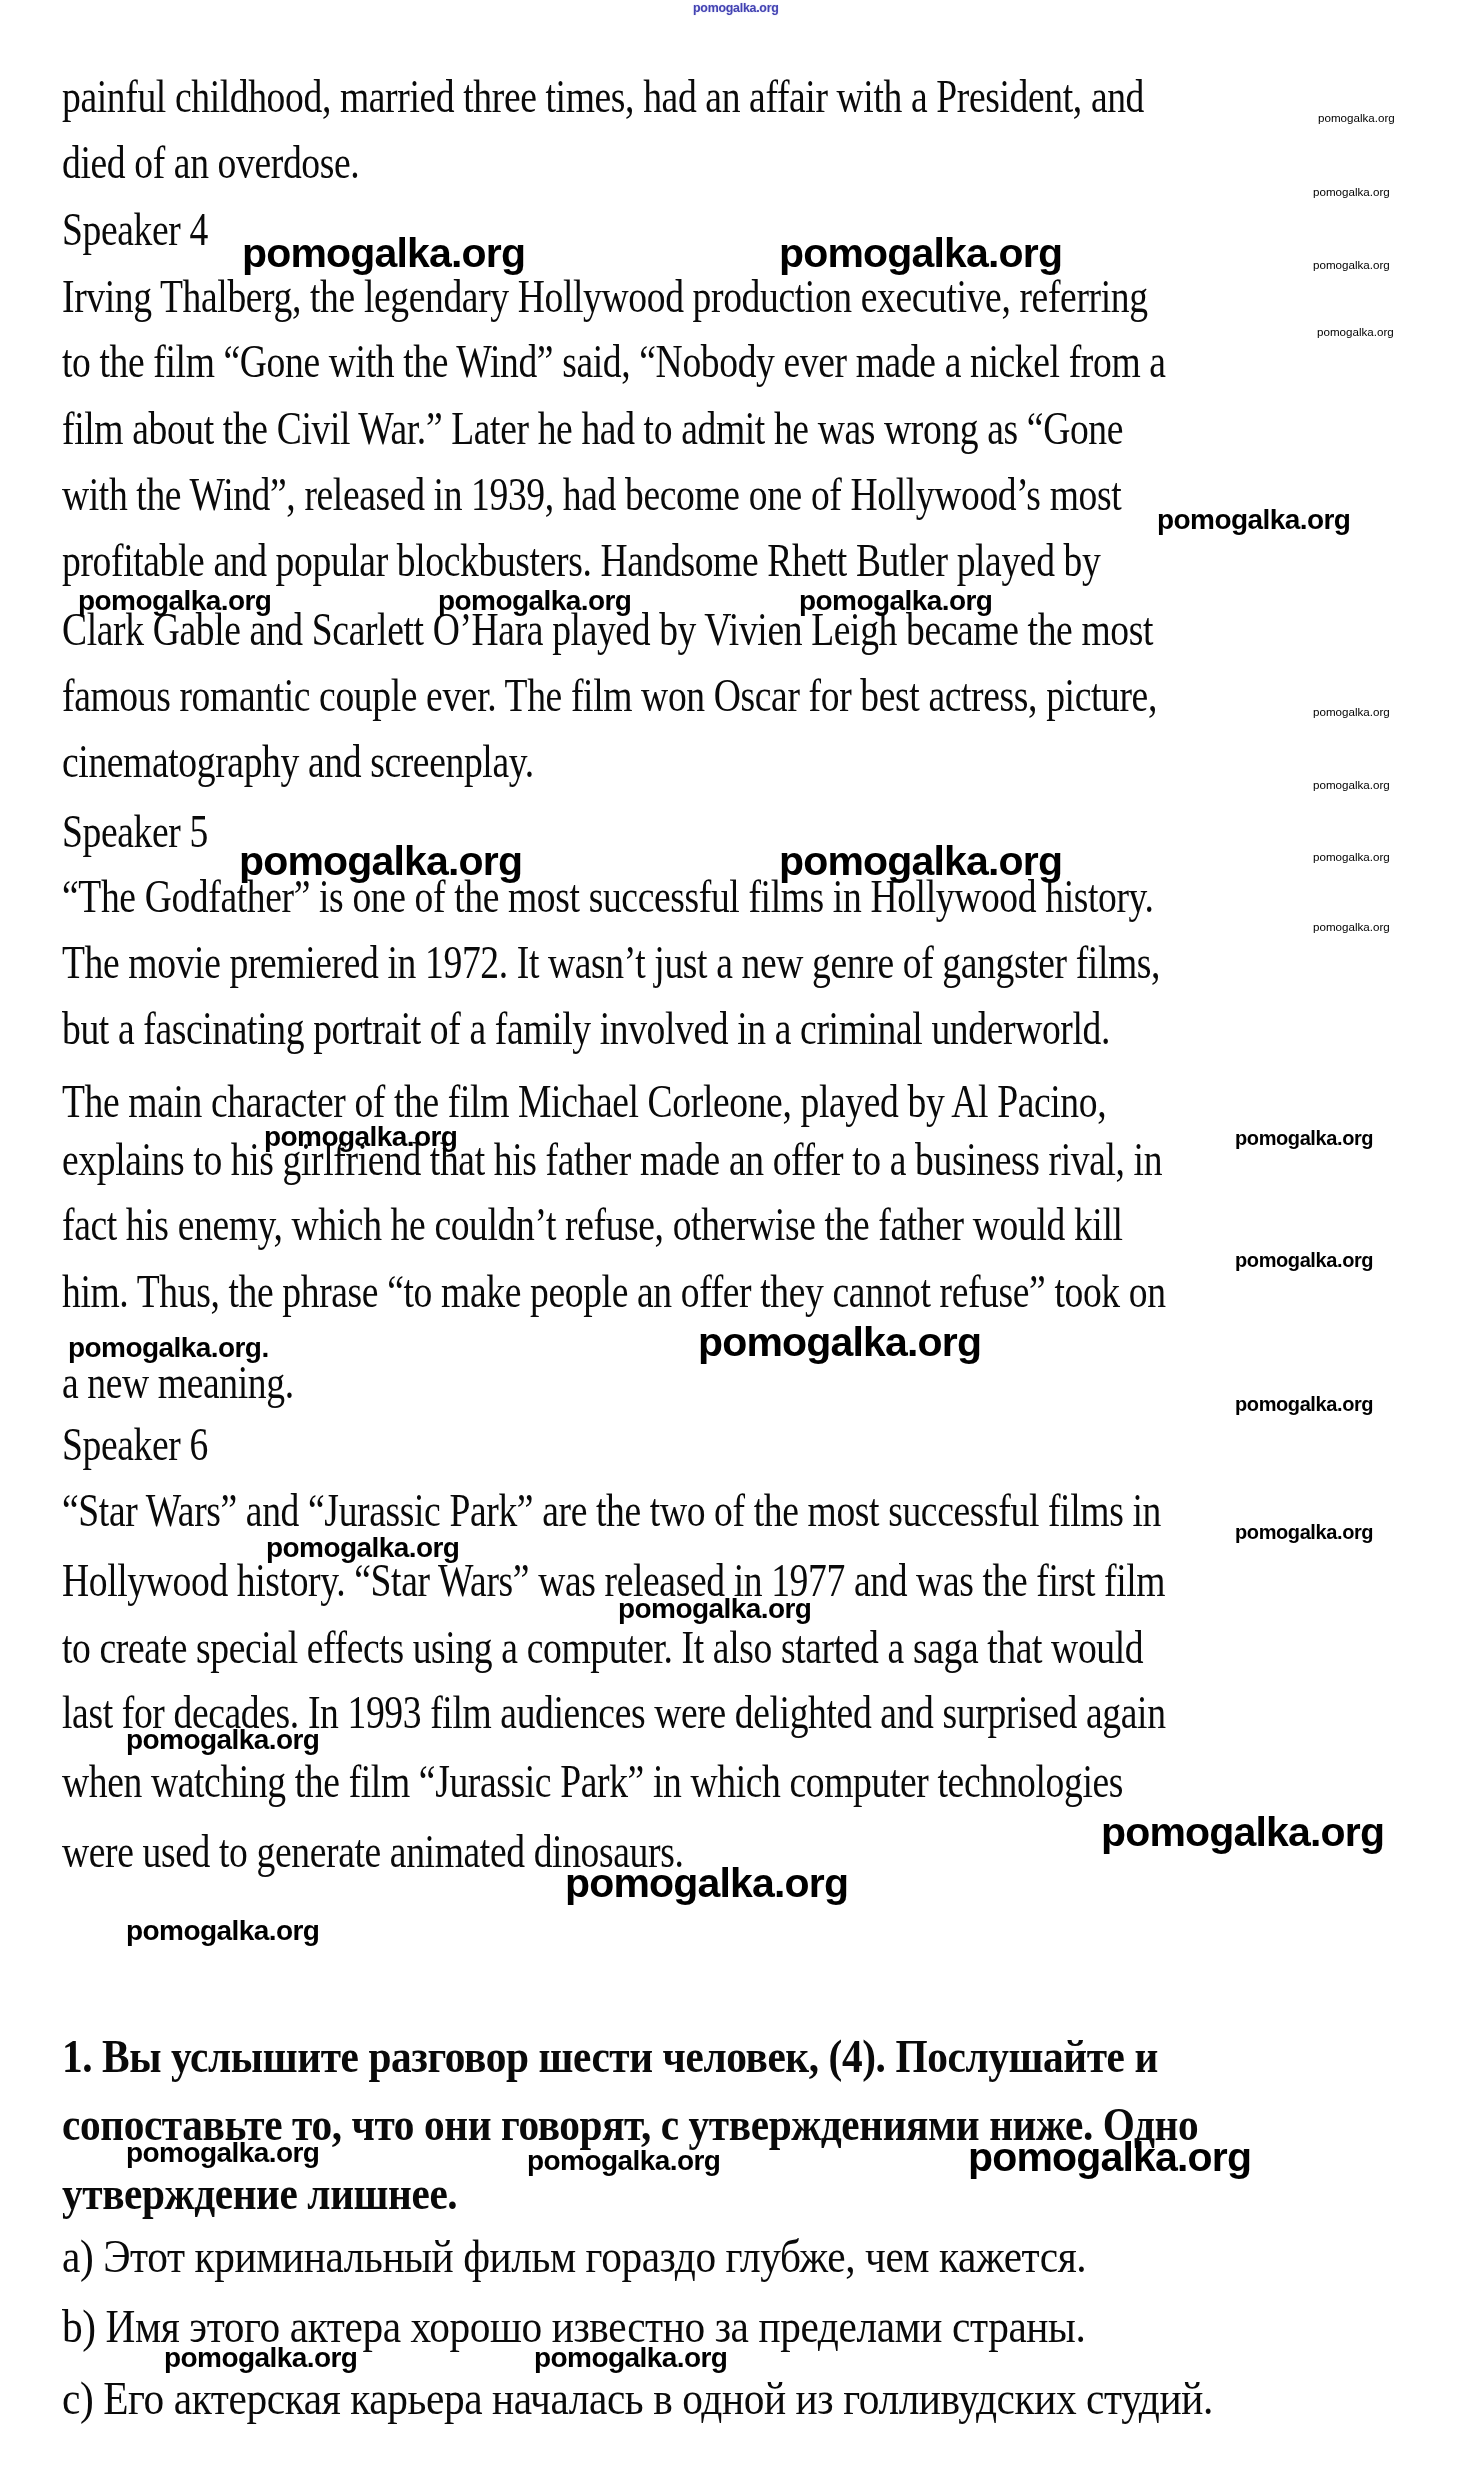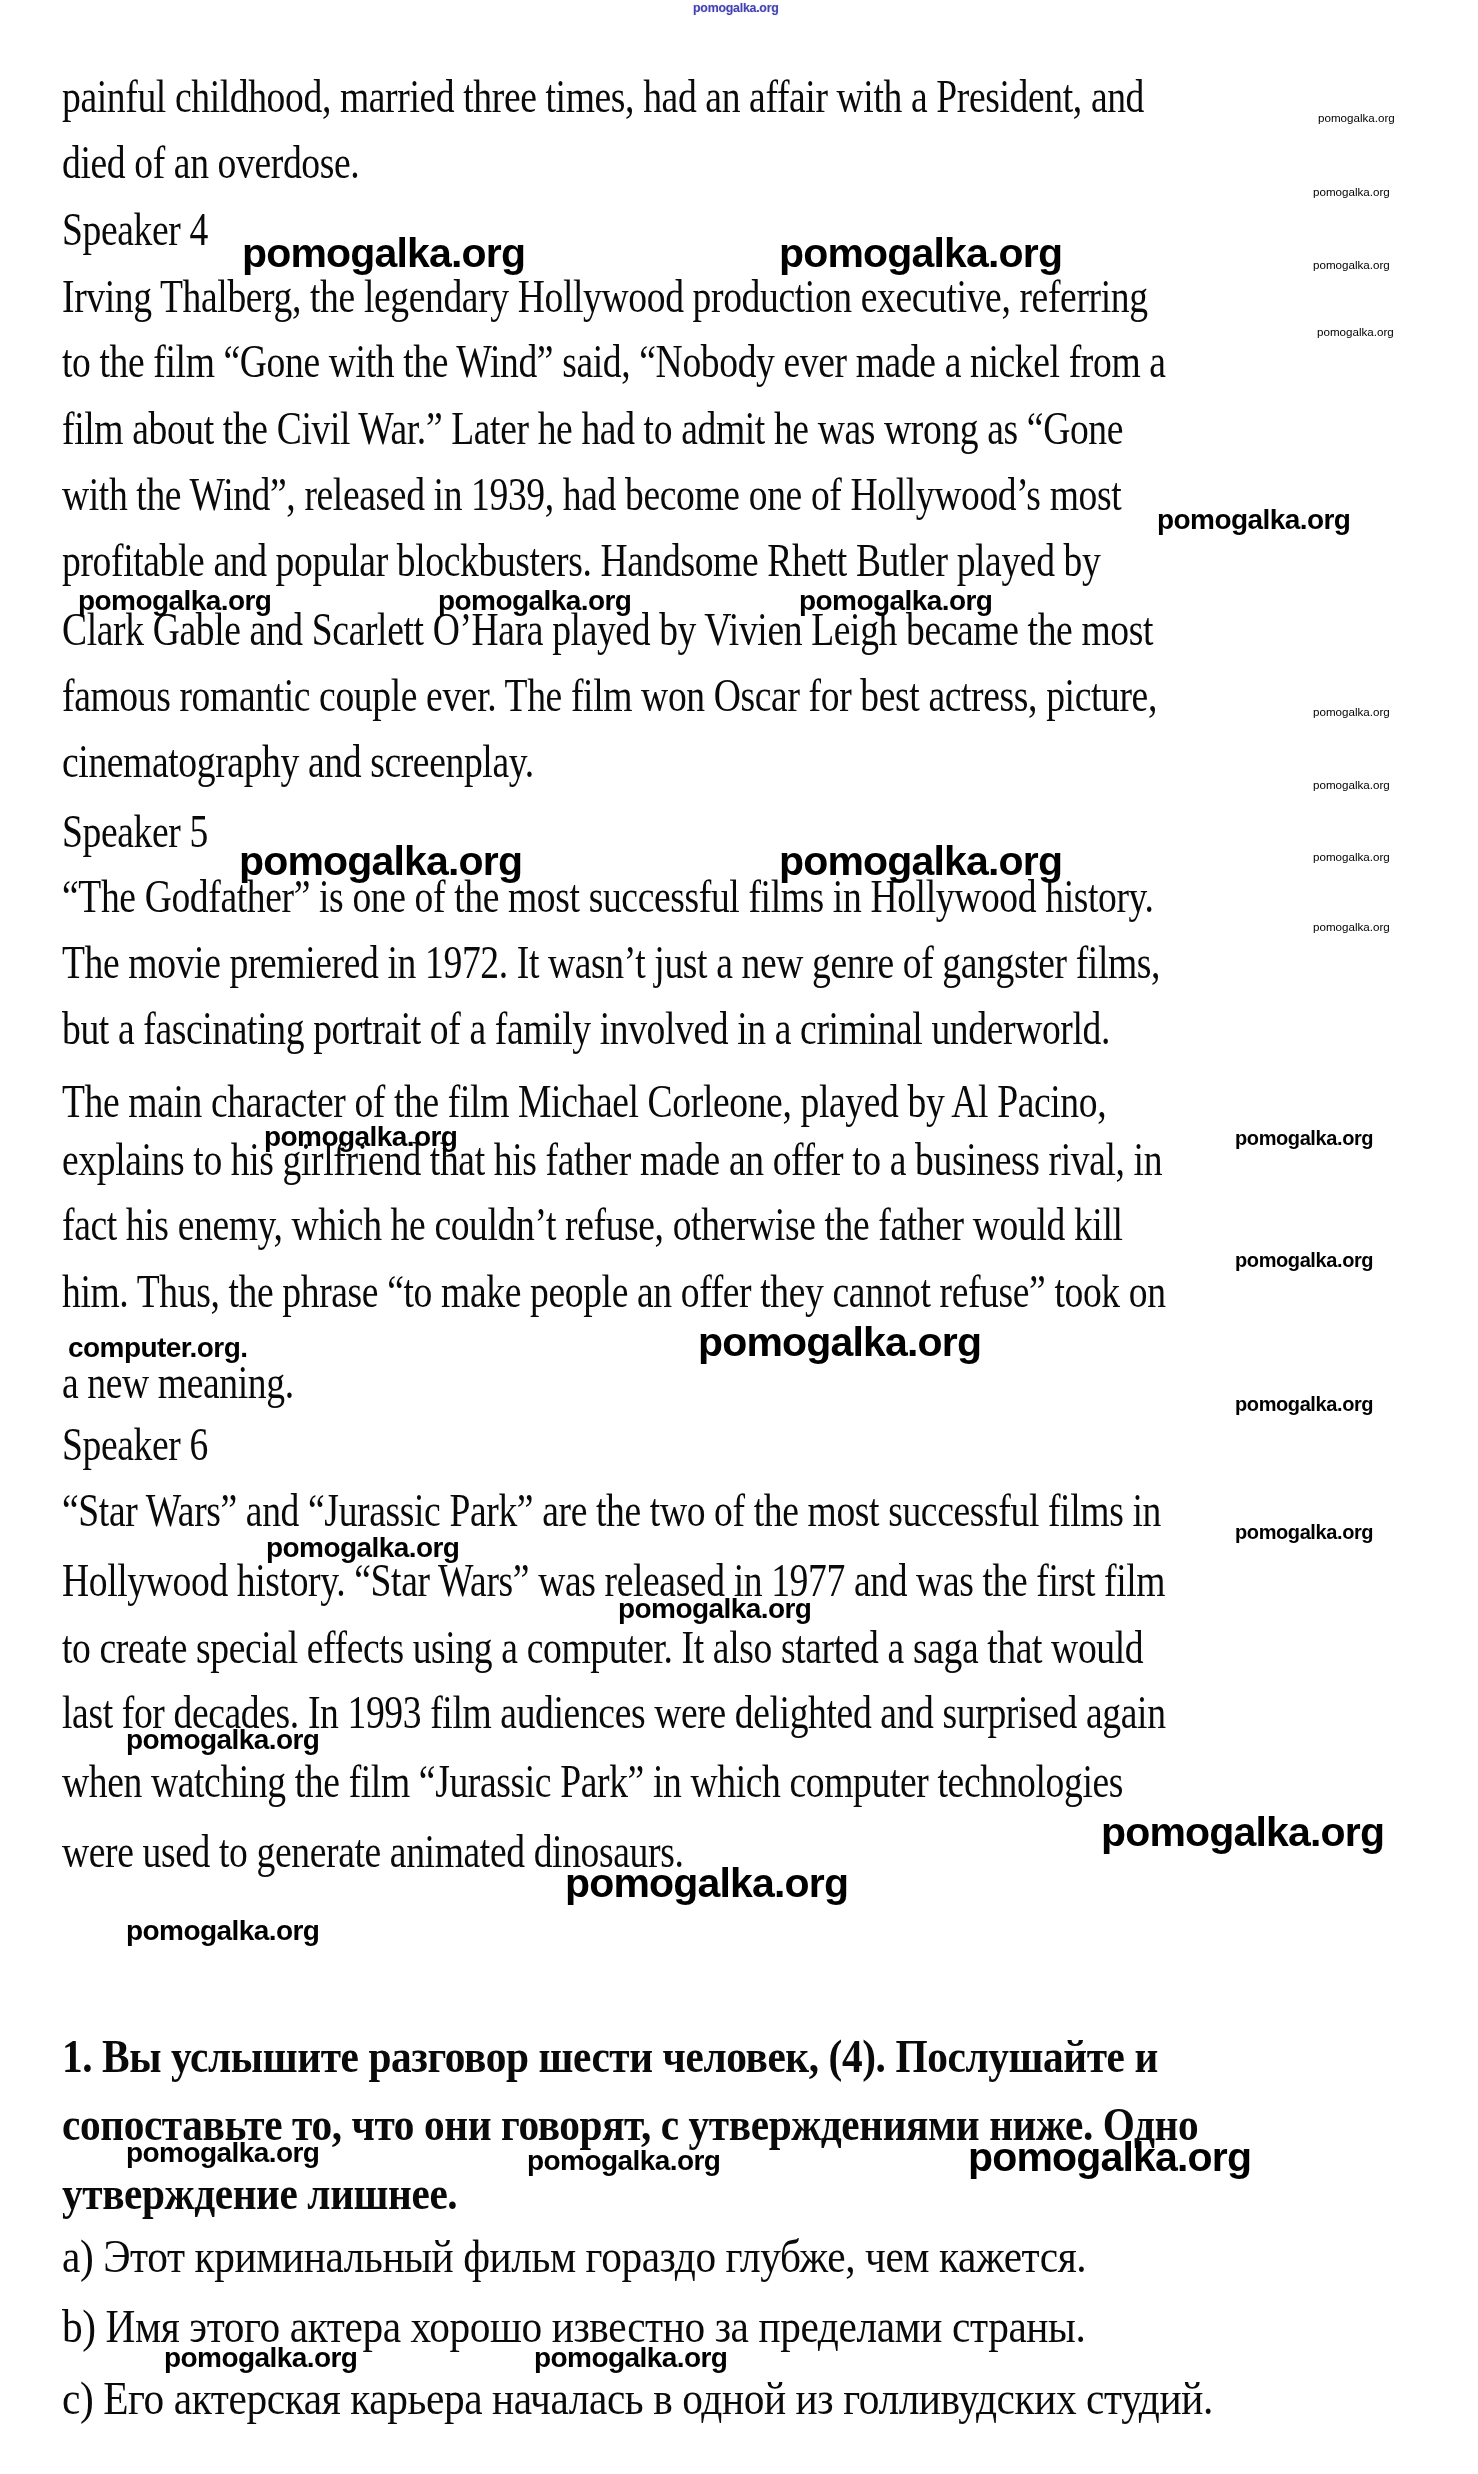--- a/index.html
+++ b/index.html
@@ -100,21 +100,21 @@
   <div class="wm m" style="left:799px;top:587px;">pomogalka.org</div>
   <div class="wm xs" style="left:1313px;top:706px;">pomogalka.org</div>
   <div class="wm xs" style="left:1313px;top:779px;">pomogalka.org</div>
   <div class="wm l" style="left:239px;top:841px;">pomogalka.org</div>
   <div class="wm l" style="left:779px;top:841px;">pomogalka.org</div>
   <div class="wm xs" style="left:1313px;top:851px;">pomogalka.org</div>
   <div class="wm xs" style="left:1313px;top:921px;">pomogalka.org</div>
   <div class="wm m" style="left:264px;top:1123px;">pomogalka.org</div>
   <div class="wm sm" style="left:1235px;top:1128px;">pomogalka.org</div>
   <div class="wm sm" style="left:1235px;top:1250px;">pomogalka.org</div>
-  <div class="wm m" style="left:68px;top:1334px;">computer.org.</div>
+  <div class="wm m" style="left:68px;top:1334px;">pomogalka.org.</div>
   <div class="wm l" style="left:698px;top:1322px;">pomogalka.org</div>
   <div class="wm sm" style="left:1235px;top:1394px;">pomogalka.org</div>
   <div class="wm m" style="left:266px;top:1534px;">pomogalka.org</div>
   <div class="wm sm" style="left:1235px;top:1522px;">pomogalka.org</div>
   <div class="wm m" style="left:618px;top:1595px;">pomogalka.org</div>
   <div class="wm m" style="left:126px;top:1726px;">pomogalka.org</div>
   <div class="wm l" style="left:1101px;top:1812px;">pomogalka.org</div>
   <div class="wm l" style="left:565px;top:1863px;">pomogalka.org</div>
   <div class="wm m" style="left:126px;top:1917px;">pomogalka.org</div>
   <div class="wm m" style="left:126px;top:2139px;">pomogalka.org</div>

